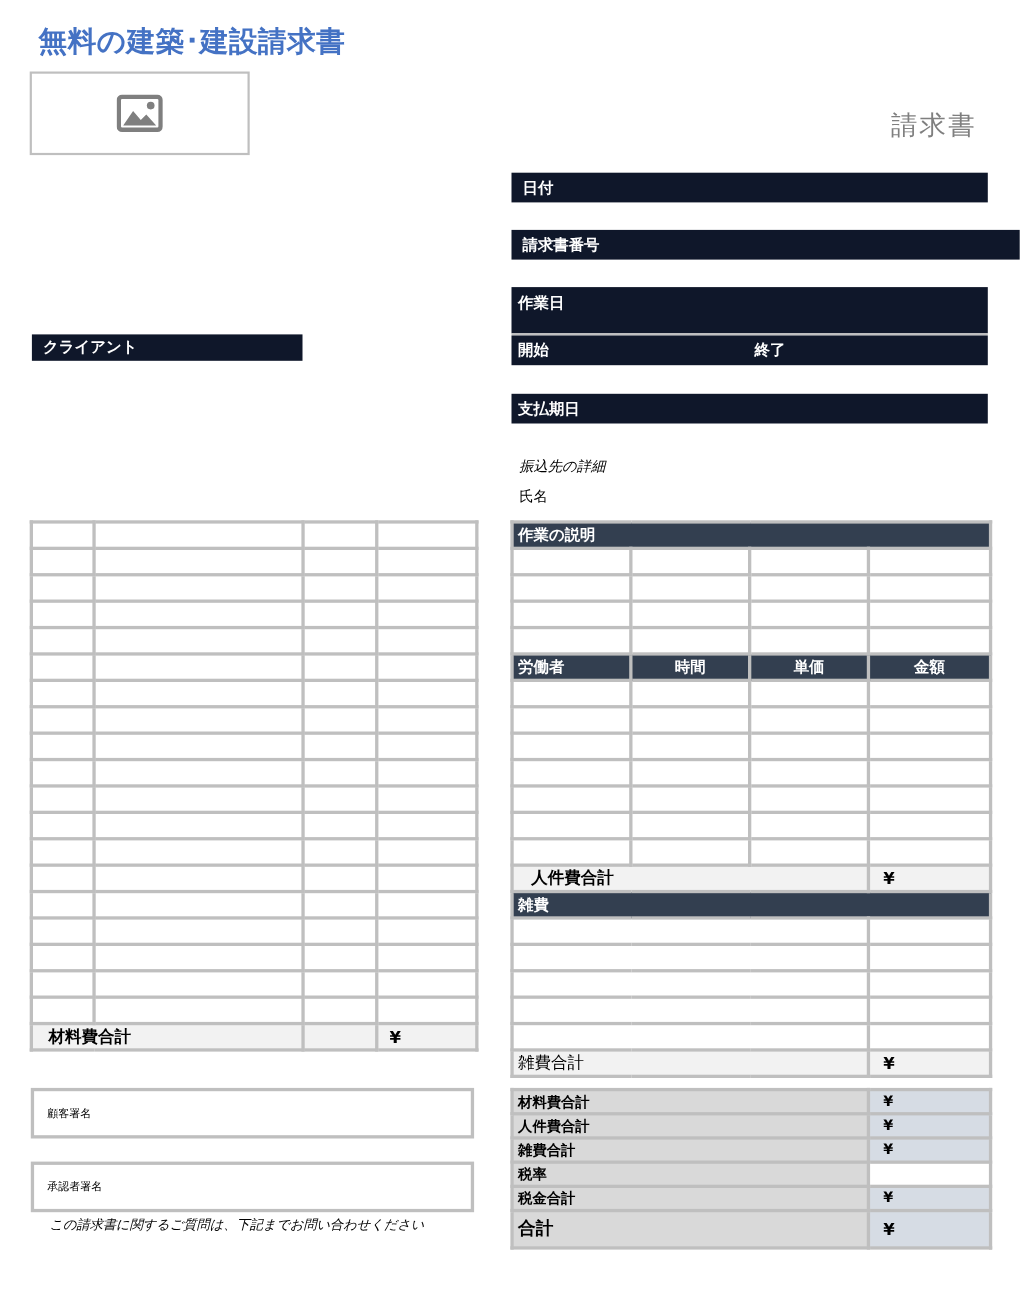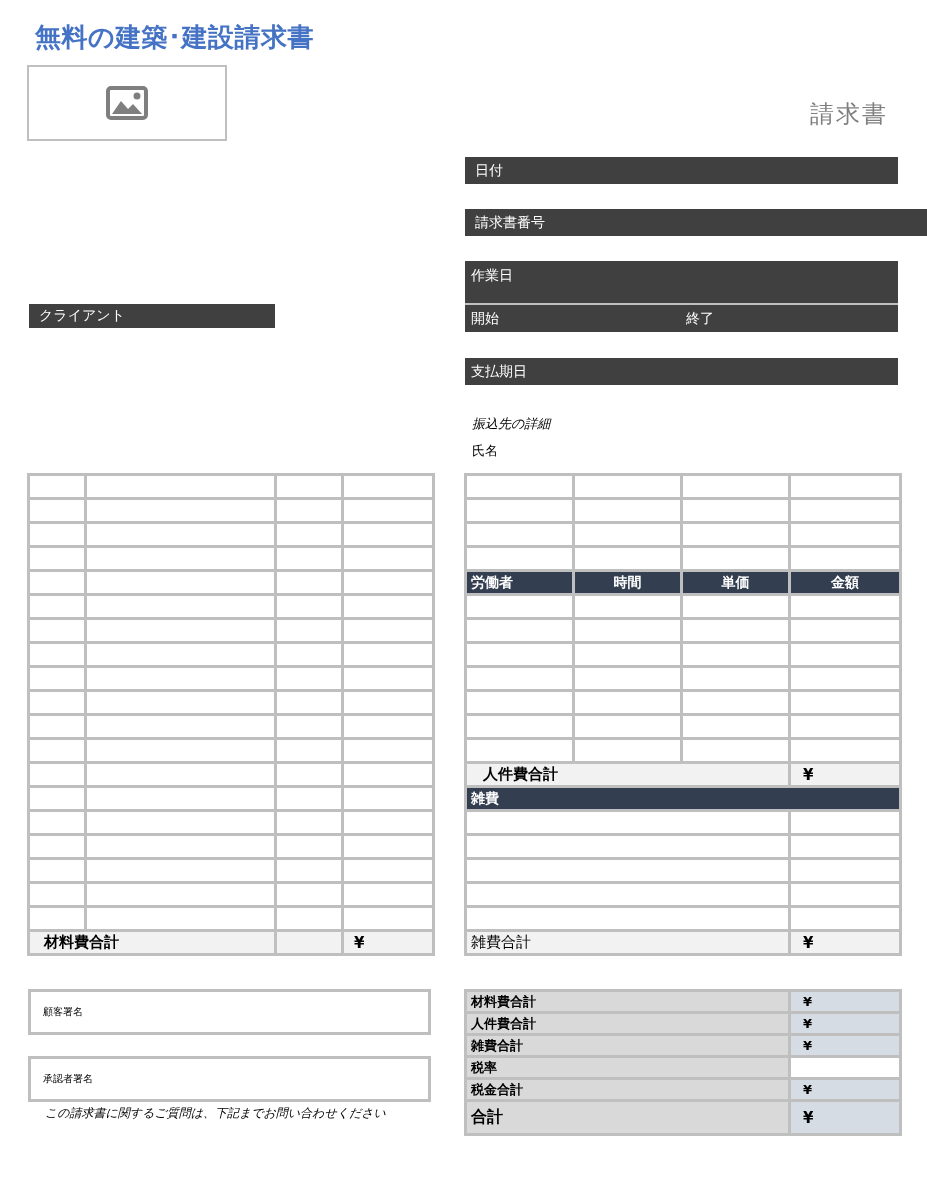--- a/index.html
+++ b/index.html
@@ -2,21 +2,21 @@
 <html><head>
 <meta charset="utf-8">
 <style>
   * { box-sizing: border-box; margin: 0; padding: 0; }
   html, body { width: 927px; height: 1189px; background: #ffffff; overflow: hidden; }
   body { position: relative; font-family: "DejaVu Sans", "Liberation Sans", sans-serif; color: #000; }
   .abs { position: absolute; }
   .title { left: 35px; top: 20px; font-size: 26px; font-weight: bold; color: #4472c4; letter-spacing: 0.5px; }
   .logo-box { left: 27px; top: 65px; width: 200px; height: 76px; border: 2px solid #bfbfbf; background: #fff; display: flex; align-items: center; justify-content: center; }
   .invoice-word { left: 810px; top: 98px; font-size: 24px; color: #7f7f7f; letter-spacing: 2px; }
-  .hdr { background: #404040; color: #fff; font-weight: normal; font-size: 14px; }
+  .hdr { background: #0f172a; color: #fff; font-weight: bold; font-size: 14px; }
   .bar { position: absolute; padding-left: 10px; display: flex; align-items: center; }
   .plain { font-size: 13px; }
   table.grid { position: absolute; border-collapse: collapse; table-layout: fixed; }
   table.grid td { border: 3px solid #bfbfbf; height: 24px; padding: 0 4px; font-size: 14px; }
   table.grid td.h { background: #333f50; color: #fff; font-weight: bold; text-align: center; border-color: #bfbfbf; }
   table.grid td.hl { background: #333f50; color: #fff; font-weight: bold; text-align: left; }
   table.grid td.tot { background: #f2f2f2; font-weight: bold; font-size: 15px; }
   table.grid td.sum-label { background: #d9d9d9; font-weight: bold; font-size: 13px; height: 22px; }
   table.grid td.sum-val { background: #d6dce4; font-weight: bold; font-size: 13px; padding-left: 12px; height: 22px; }
   table.grid td.sum-white { background: #ffffff; height: 22px; }
@@ -194,20 +194,23 @@
 
 <table class="grid" id="right-table" style="left:464px;top:473px;width:435px;">
   <colgroup>
       <col style="width:108px">
       <col style="width:108px">
       <col style="width:108px">
       <col style="width:111px">
     </colgroup>
   <tbody id="right-body">
       <tr>
+        <td class="hl" colspan="4">作業の説明</td>
+      </tr>
+      <tr>
         <td></td>
         <td></td>
         <td></td>
         <td></td>
       </tr>
       <tr>
         <td></td>
         <td></td>
         <td></td>
         <td></td>

